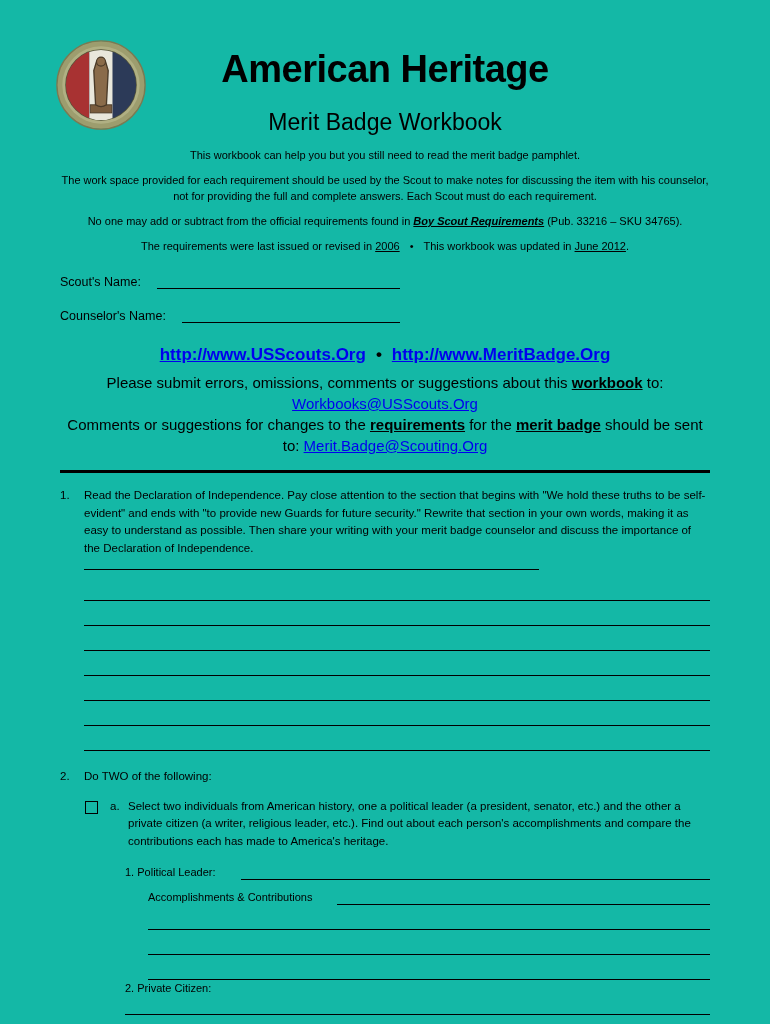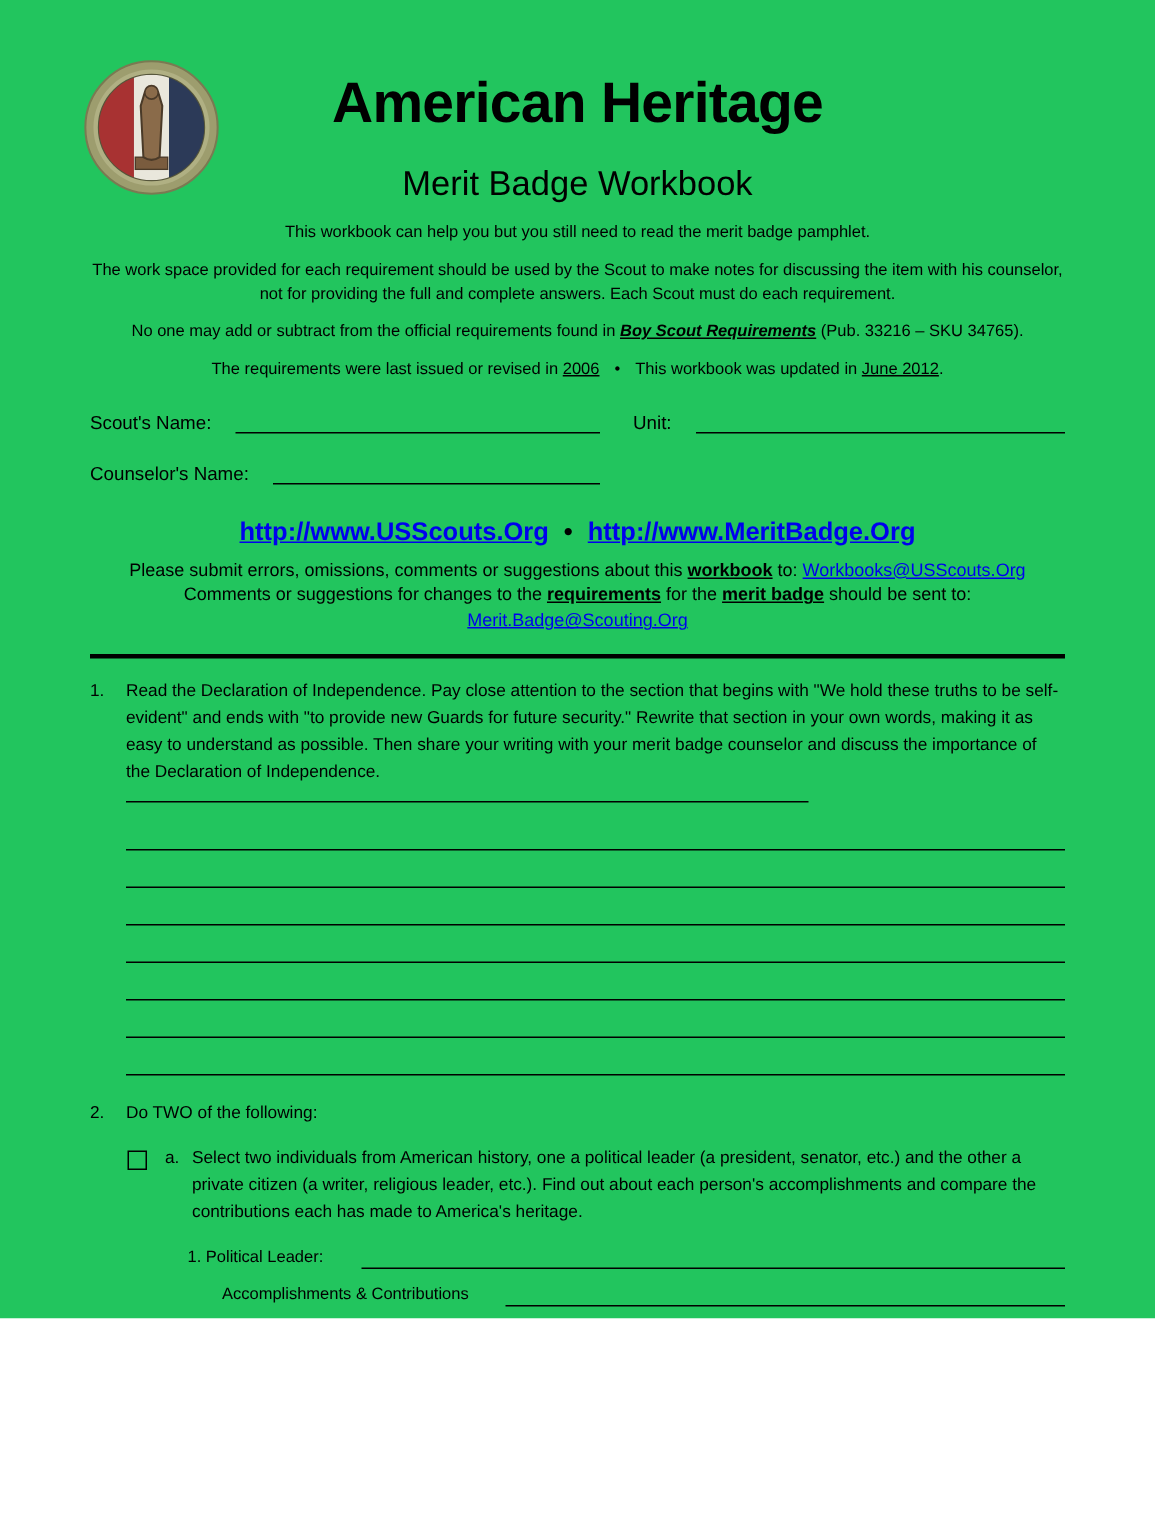--- a/index.html
+++ b/index.html
@@ -1,18 +1,18 @@
 <!DOCTYPE html>
 <html><head>
 <meta charset="utf-8">
 <style>
   * { margin: 0; padding: 0; box-sizing: border-box; }
   html, body { background: #ffffff; }
   body { width: 770px; font-family: "Liberation Sans", sans-serif; color: #000; }
-  .page { position: relative; width: 770px; height: 879px; padding: 18px 60px 0 60px; overflow: hidden; background:#22c55e; }
+  .page { position: relative; width: 770px; height: 1024px; padding: 18px 60px 0 60px; overflow: hidden; background:#14b8a6; }
 
   
   .badge { position: absolute; left: 56px; top: 40px; width: 90px; height: 90px; }
 
   
   .header { text-align: center; }
   .title { font-size: 38px; font-weight: bold; margin-top: 30px; letter-spacing: -0.5px; }
   .subtitle { font-size: 23px; font-weight: normal; margin-top: 18px; }
   .note { font-size: 11px; line-height: 1.45; margin-top: 9px; }
   .note.first { margin-top: 12px; }
@@ -25,21 +25,21 @@
   .form-row { display: flex; margin-top: 20px; font-size: 12.5px; }
   .form-field { display: flex; align-items: flex-end; gap: 12px; }
   .form-field .label { white-space: nowrap; padding-right: 4px; }
   .fill-line { flex: 1; border-bottom: 1px solid #000; height: 14px; min-width: 30px; }
   .ff-left { width: 340px; }
   .ff-right { flex: 1; margin-left: 22px; }
 
   
   .links-row { text-align: center; margin-top: 22px; font-size: 17px; font-weight: bold; }
   a.link { color: #0000EE; text-decoration: underline; cursor: pointer; }
-  .submit-line { text-align: center; font-size: 12px; margin-top: 7px; line-height: 1.4; }
+  .submit-line { text-align: center; font-size: 15px; margin-top: 7px; line-height: 1.4; }
   .submit-line a.link { font-weight: normal; }
 
   .divider { border-top: 3px solid #000; margin-top: 14px; }
 
   
   .req { display: flex; margin-top: 14px; font-size: 11.5px; line-height: 1.55; }
   .req-num { width: 24px; flex: none; }
   .req-text { flex: 1; }
   .trail-line { display: inline-block; width: 455px; border-bottom: 1px solid #000; height: 11px; vertical-align: baseline; }
 
@@ -103,24 +103,20 @@
     </div>
 
     <div class="note">
       <span>The requirements were last issued or revised in </span><span class="und">2006</span><span class="spacer-dot">•</span><span>This workbook was updated in </span><span class="und">June 2012</span><span>.</span>
     </div>
   </div>
 
   <div class="form-row">
     <div class="form-field ff-left">
       <span class="label">Scout's Name:</span>
-      <span class="fill-line"></span>
-    </div>
-    <div class="form-field ff-right">
-      <span class="label">Unit:</span>
       <span class="fill-line"></span>
     </div>
   </div>
   <div class="form-row">
     <div class="form-field ff-left">
       <span class="label">Counselor's Name:</span>
       <span class="fill-line"></span>
     </div>
   </div>
 

